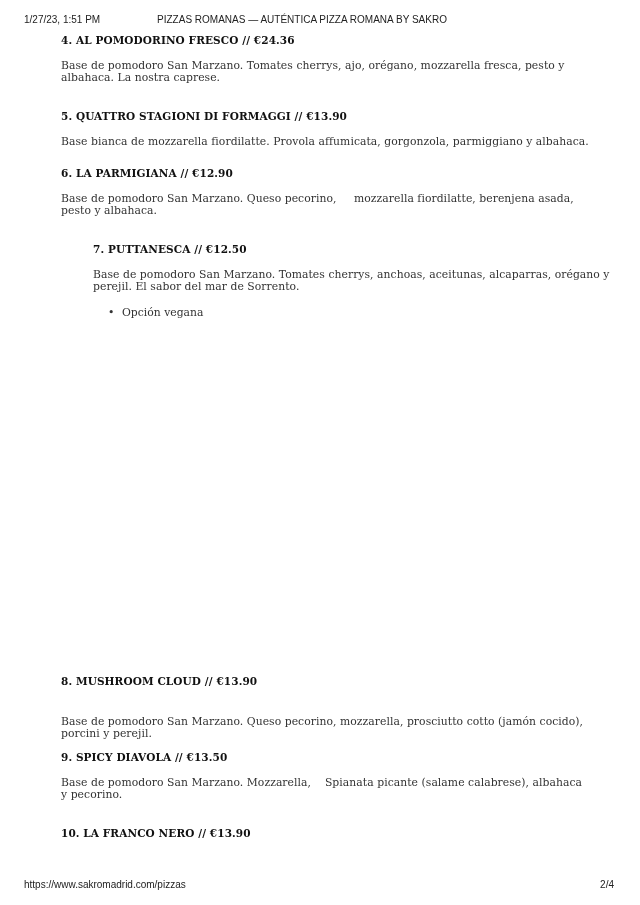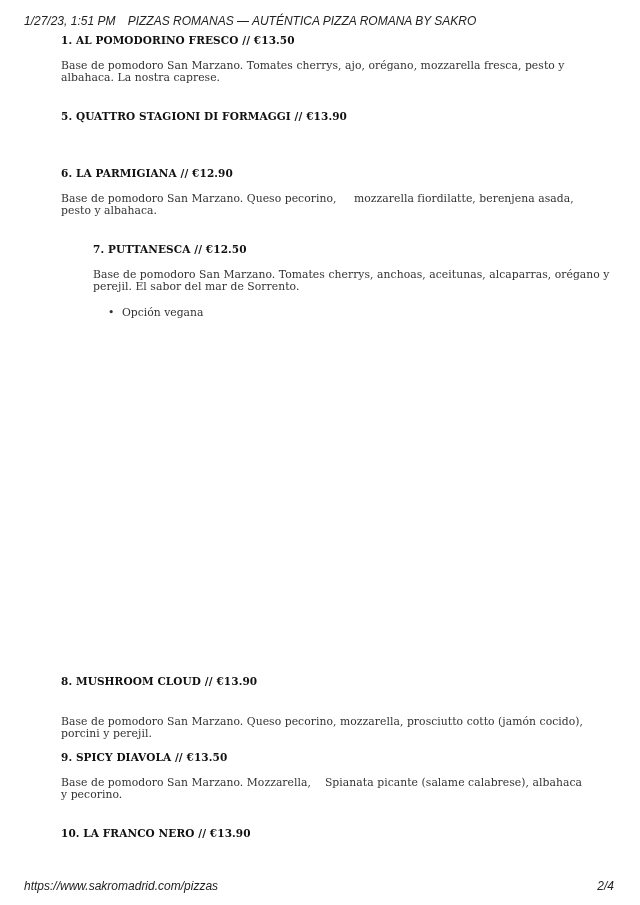--- a/index.html
+++ b/index.html
@@ -1,19 +1,19 @@
 <!DOCTYPE html>
 <html><head>
   <meta charset="utf-8">
   <style>
     html, body { margin: 0; padding: 0; background: #ffffff; }
     body { width: 640px; height: 905px; position: relative; overflow: hidden; }
     .print-header, .print-footer {
       position: absolute; left: 0; width: 640px;
-      font-family: "Liberation Sans", sans-serif; font-size: 12px; color: #222; font-style: italic;
+      font-family: "Liberation Sans", sans-serif; font-size: 10px; color: #222;
     }
     .print-header { top: 14px; height: 14px; }
     .print-footer { top: 879px; height: 14px; }
     .ph-left { position: absolute; left: 24px; top: 0; }
     .ph-center { position: absolute; left: 0; width: 568px; text-align: center; top: 0; padding-left: 36px; box-sizing: border-box; }
     .pf-left { position: absolute; left: 24px; top: 0; }
     .pf-right { position: absolute; right: 26px; top: 0; text-align: right; }
 
     .content {
       position: absolute; left: 61px; top: 31px; width: 530px;
@@ -36,26 +36,27 @@
 <body>
 
 <div class="print-header">
   <span class="ph-left">1/27/23, 1:51 PM</span>
   <span class="ph-center">PIZZAS ROMANAS — AUTÉNTICA PIZZA ROMANA BY SAKRO</span>
 </div>
 
 <div class="content">
 
   <div style="position:absolute; top:0; left:0; width:530px;">
-    <h3 class="item-title">1. AL POMODORINO FRESCO // €13.50</h3>
+    <h3 class="item-title">4. AL POMODORINO FRESCO // €24.36</h3>
     <p class="item-desc" style="margin-top:11px;">Base de pomodoro San Marzano. Tomates cherrys, ajo, orégano, mozzarella fresca, pesto y albahaca. La nostra caprese.</p>
   </div>
 
   <div style="position:absolute; top:76px; left:0; width:530px;">
     <h3 class="item-title">5. QUATTRO STAGIONI DI FORMAGGI // €13.90</h3>
+    <p class="item-desc" style="margin-top:11px; width:540px;">Base bianca de mozzarella fiordilatte. Provola affumicata, gorgonzola, parmiggiano y albahaca.</p>
   </div>
 
   <div style="position:absolute; top:133px; left:0; width:530px;">
     <h3 class="item-title">6. LA PARMIGIANA // €12.90</h3>
     <p class="item-desc" style="margin-top:11px; white-space:pre-wrap;">Base de pomodoro San Marzano. Queso pecorino,     mozzarella fiordilatte, berenjena asada, pesto y albahaca.</p>
   </div>
 
   <div style="position:absolute; top:209px; left:0; width:530px;margin-left:32px;">
     <h3 class="item-title">7. PUTTANESCA // €12.50</h3>
     <p class="item-desc" style="margin-top:11px;">Base de pomodoro San Marzano. Tomates cherrys, anchoas, aceitunas, alcaparras, orégano y perejil. El sabor del mar de Sorrento.</p>

